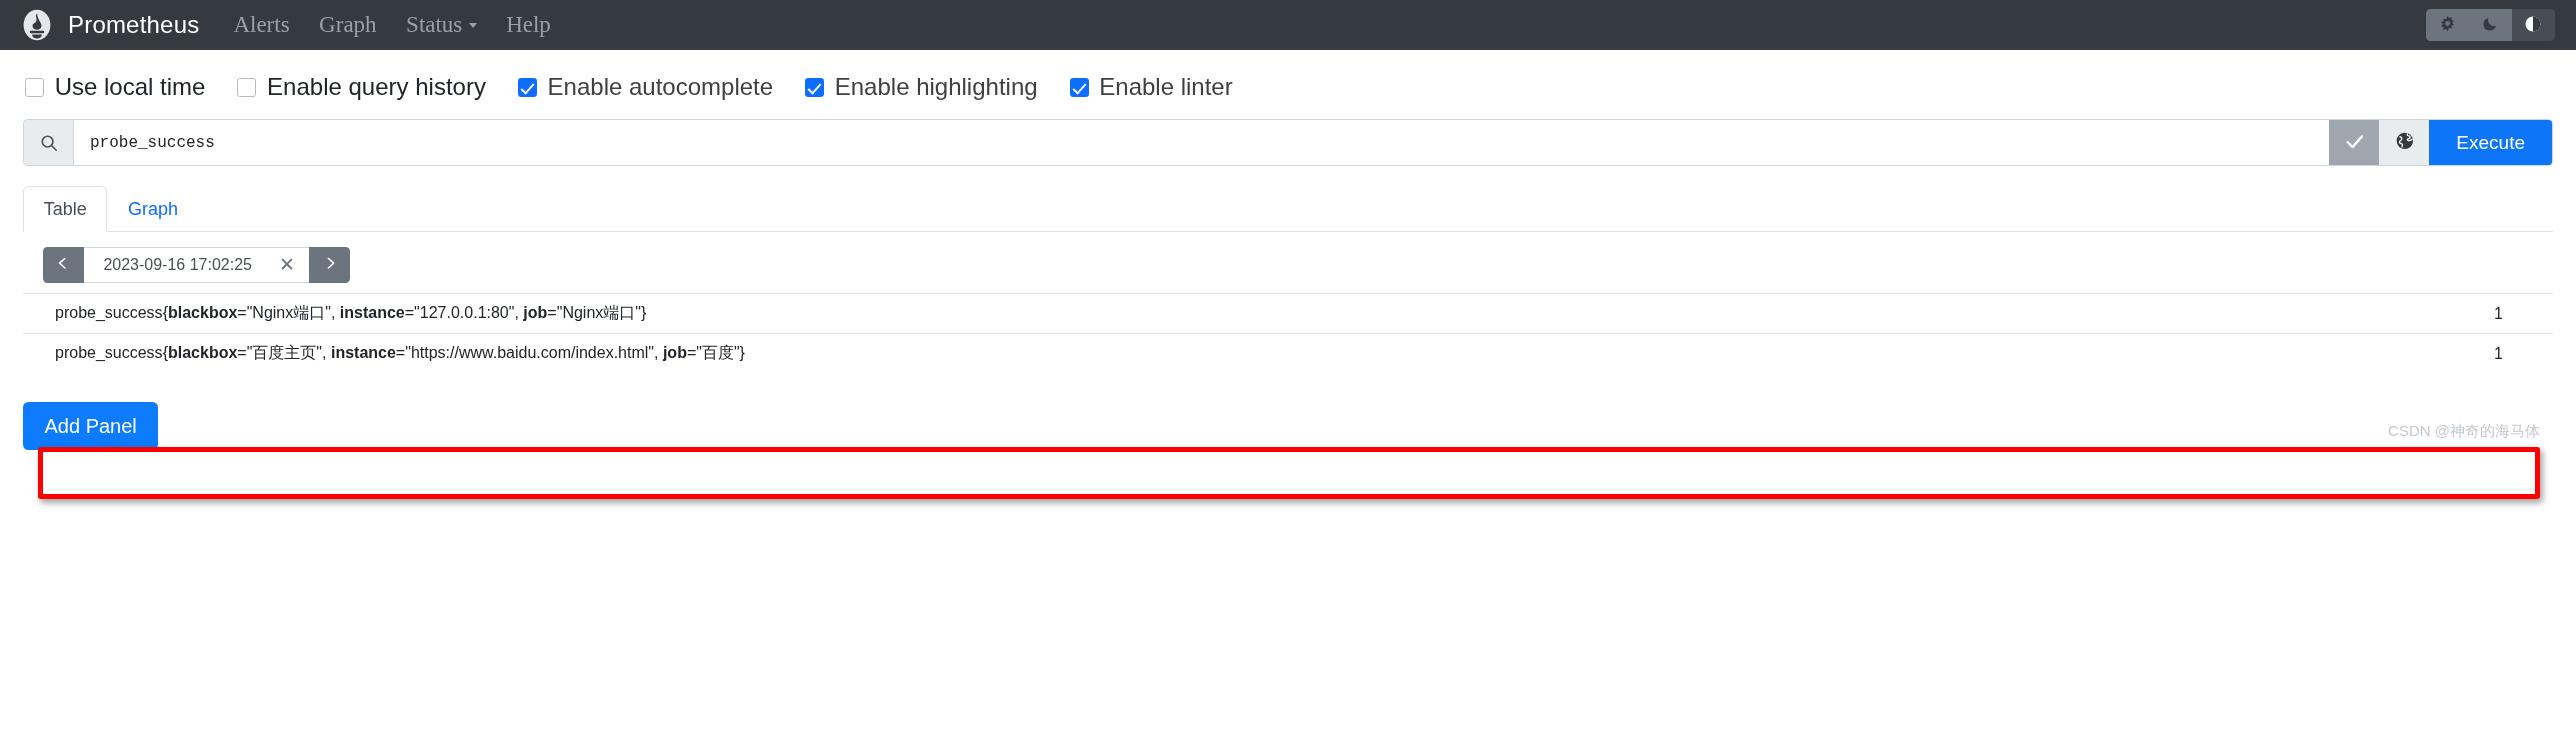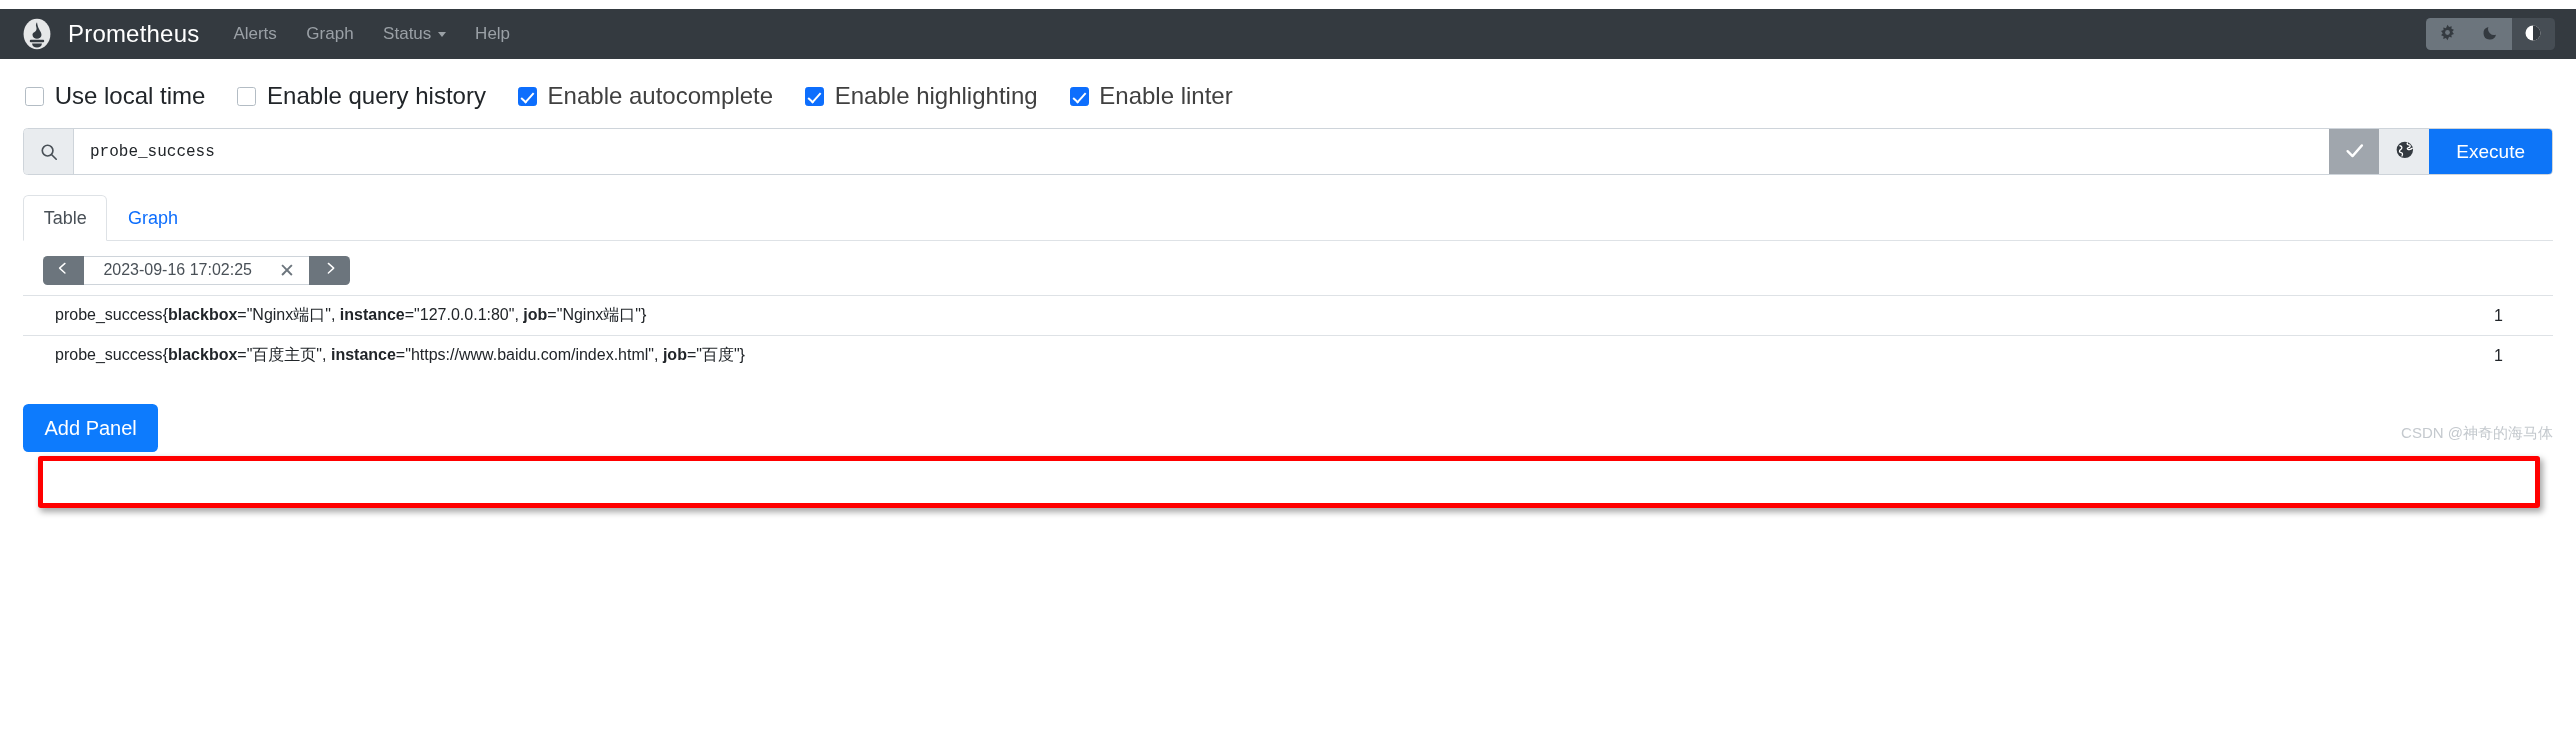--- a/index.html
+++ b/index.html
@@ -12,39 +12,39 @@
   }
 
   
   .navbar {
     height: 50px;
     background: #343a40;
     display: flex;
     align-items: center;
     padding: 0 23px 0 19.7px;
     position: relative;
-    margin-top: 9px;
   }
   .brand { display: flex; align-items: center; gap: 14.3px; }
   .logo-wrap { width: 34px; height: 34px; display: block; }
   .brand-name {
     color: #ffffff;
     font-size: 24px;
     letter-spacing: 0.2px;
     white-space: nowrap;
   }
   .nav-links { display: flex; align-items: center; gap: 29.5px; margin-left: 34px; }
   .nav-link {
     color: #9aa0a6;
-    font-size: 17px;
+    font-size: 23px;
     text-decoration: none;
     white-space: nowrap;
     display: flex;
     align-items: center;
     gap: 6.3px;
+    font-family: Liberation Serif, serif;
   }
   .caret {
     width: 0; height: 0;
     border-left: 4.5px solid transparent;
     border-right: 4.5px solid transparent;
     border-top: 5.4px solid #9aa0a6;
     display: inline-block;
   }
   .theme-group {
     position: absolute;
@@ -181,21 +181,21 @@
     color: #8b9399;
     padding-bottom: 9px;
     padding-right: 3.6px;
     white-space: nowrap;
   }
 
   
   .picker-wrap { padding: 14.3px 0 0 19.7px; }
   .picker {
     display: inline-flex;
-    height: 29px;
+    height: 36px;
     border-radius: 4.5px;
     overflow: hidden;
   }
   .pk-btn {
     width: 41px;
     background: #6c757d;
     display: flex; align-items: center; justify-content: center;
     cursor: pointer;
     border: none;
   }
@@ -263,21 +263,21 @@
     border: none;
     border-radius: 5.4px;
     font-size: 20px;
     padding: 12.5px 21.5px;
     cursor: pointer;
     font-family: "Liberation Sans", sans-serif;
   }
 
   .watermark {
     position: absolute;
-    right: 23px;
+    right: 36px;
     bottom: 9px;
     color: #c4c9ce;
     font-size: 15px;
     white-space: nowrap;
   }
   .content { position: relative; }
 </style>
 </head>
 <body>
 

